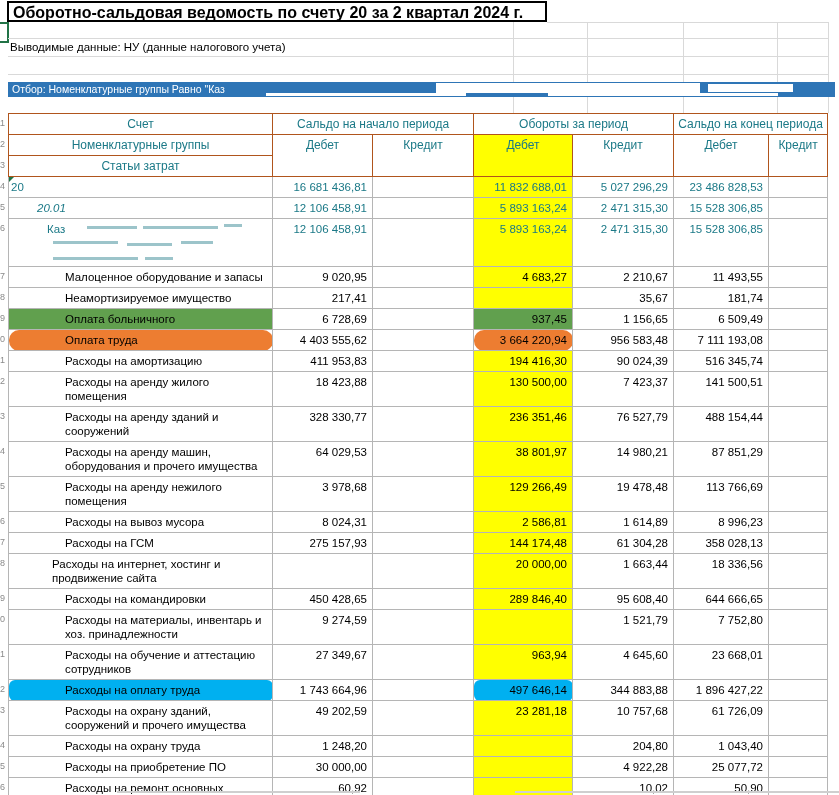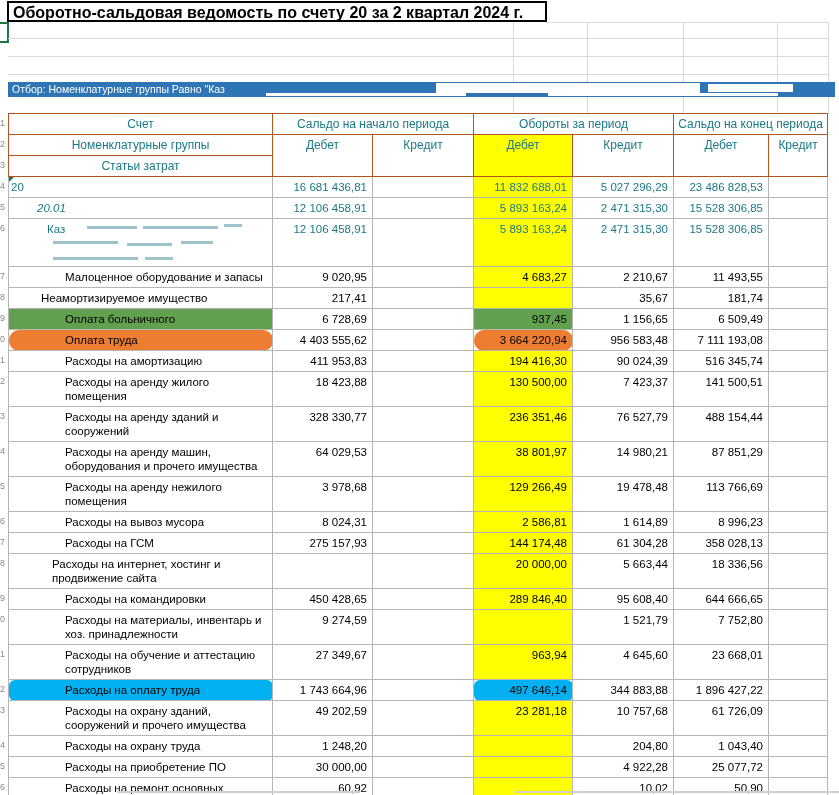--- a/index.html
+++ b/index.html
@@ -44,20 +44,21 @@
   .gnum{position:absolute;left:-8px;width:13px;text-align:right;font-size:9px;color:#8a8a8a;}
   .partial{position:absolute;border-top:2px solid #cfcfcf;height:2px;}
 </style>
 </head>
 <body>
 
 <div id="screen">
 
   <div id="title-cell">Оборотно-сальдовая ведомость по счету 20 за 2 квартал 2024 г.</div>
   <div id="sel-marker"></div>
+  <div id="info-line">Выводимые данные: НУ (данные налогового учета)</div>
 
   <div id="gridlines">
       <div class="gl" style="left: 547px; top: 22px; width: 281px; height: 1px;"></div>
       <div class="gl" style="left: 8px; top: 38px; width: 820px; height: 1px;"></div>
       <div class="gl" style="left: 8px; top: 56px; width: 820px; height: 1px;"></div>
       <div class="gl" style="left: 8px; top: 74px; width: 820px; height: 1px;"></div>
       <div class="gl" style="left: 513px; top: 22px; width: 1px; height: 60px;"></div>
       <div class="gl" style="left: 587px; top: 22px; width: 1px; height: 60px;"></div>
       <div class="gl" style="left: 683px; top: 22px; width: 1px; height: 60px;"></div>
       <div class="gl" style="left: 777px; top: 22px; width: 1px; height: 60px;"></div>
@@ -139,21 +140,21 @@
         <tr>
           <td class="c-name" style="padding-left: 56px;">Малоценное оборудование и запасы</td>
           <td class="c-num">9 020,95</td>
           <td class="c-num"></td>
           <td class="c-num yd">4 683,27</td>
           <td class="c-num">2 210,67</td>
           <td class="c-num">11 493,55</td>
           <td class="c-num"></td>
         </tr>
         <tr>
-          <td class="c-name" style="padding-left: 32px;">Неамортизируемое имущество</td>
+          <td class="c-name" style="padding-left: 56px;">Неамортизируемое имущество</td>
           <td class="c-num">217,41</td>
           <td class="c-num"></td>
           <td class="c-num yd"></td>
           <td class="c-num">35,67</td>
           <td class="c-num">181,74</td>
           <td class="c-num"></td>
         </tr>
         <tr>
           <td class="c-name hl-green" style="padding-left: 56px;">Оплата больничного</td>
           <td class="c-num">6 728,69</td>
@@ -233,21 +234,21 @@
           <td class="c-num yd">144 174,48</td>
           <td class="c-num">61 304,28</td>
           <td class="c-num">358 028,13</td>
           <td class="c-num"></td>
         </tr>
         <tr>
           <td class="c-name" style="padding-left: 43px;">Расходы на интернет, хостинг и продвижение сайта</td>
           <td class="c-num"></td>
           <td class="c-num"></td>
           <td class="c-num yd">20 000,00</td>
-          <td class="c-num">5 663,44</td>
+          <td class="c-num">1 663,44</td>
           <td class="c-num">18 336,56</td>
           <td class="c-num"></td>
         </tr>
         <tr>
           <td class="c-name" style="padding-left: 56px;">Расходы на командировки</td>
           <td class="c-num">450 428,65</td>
           <td class="c-num"></td>
           <td class="c-num yd">289 846,40</td>
           <td class="c-num">95 608,40</td>
           <td class="c-num">644 666,65</td>

